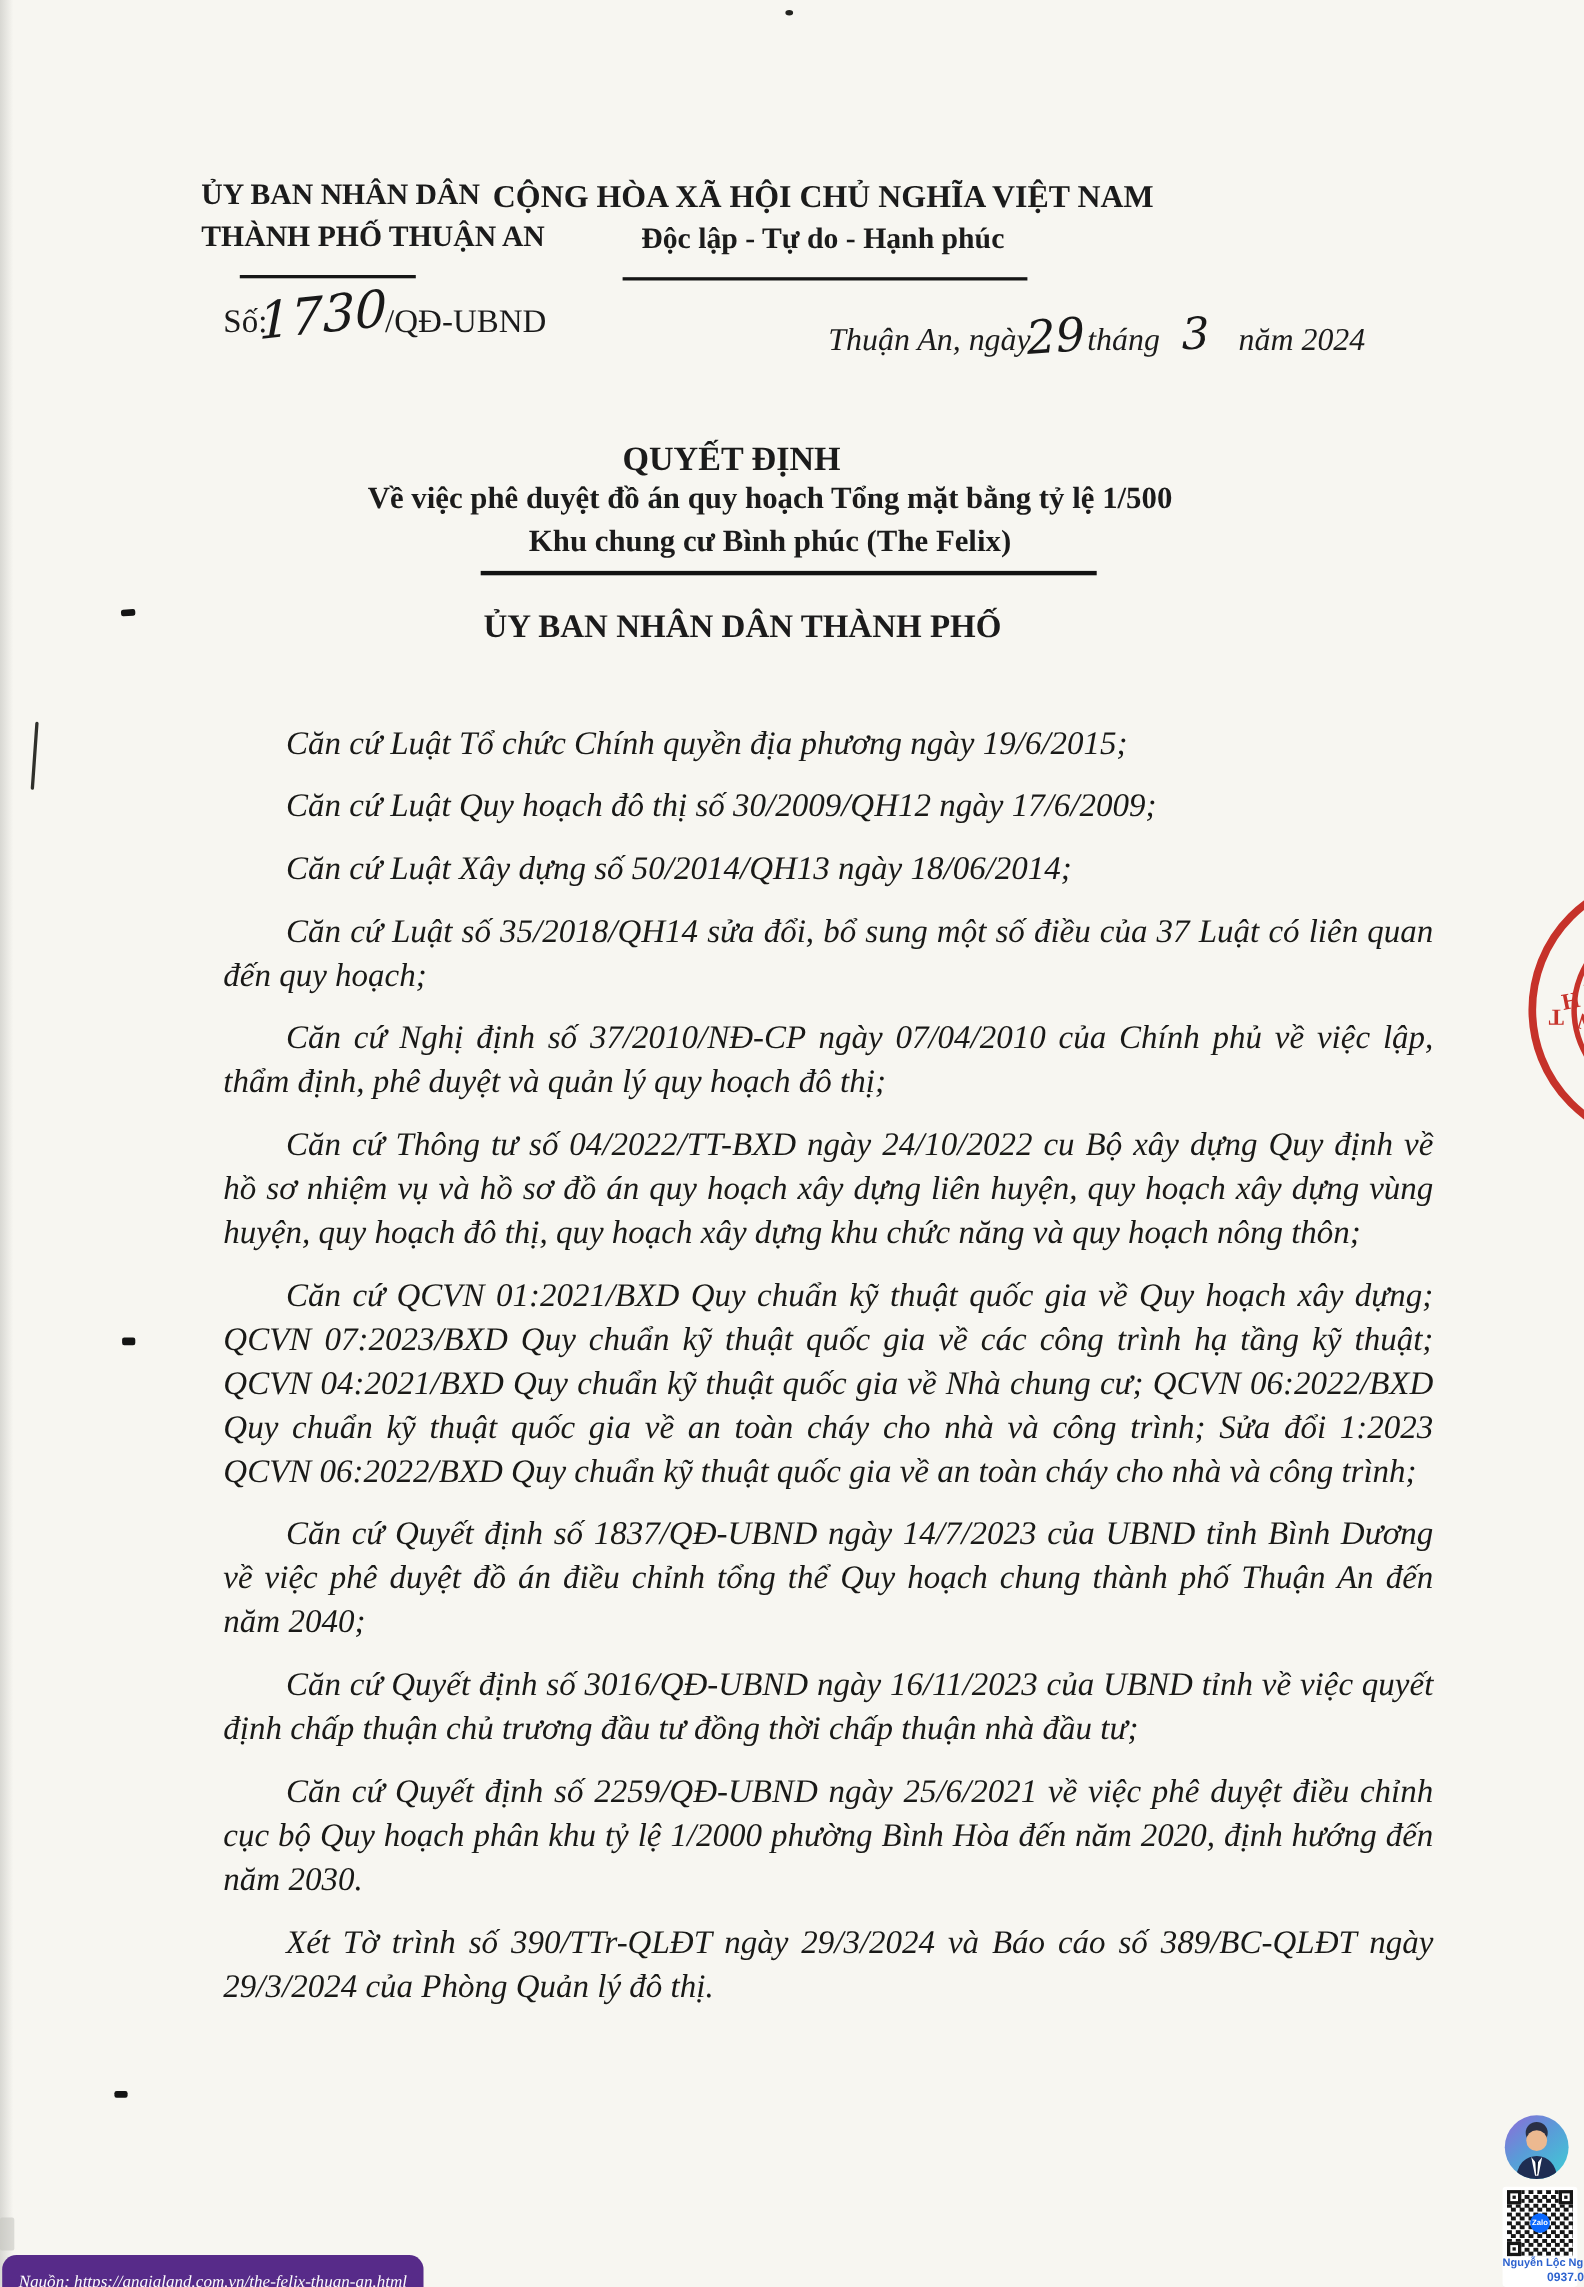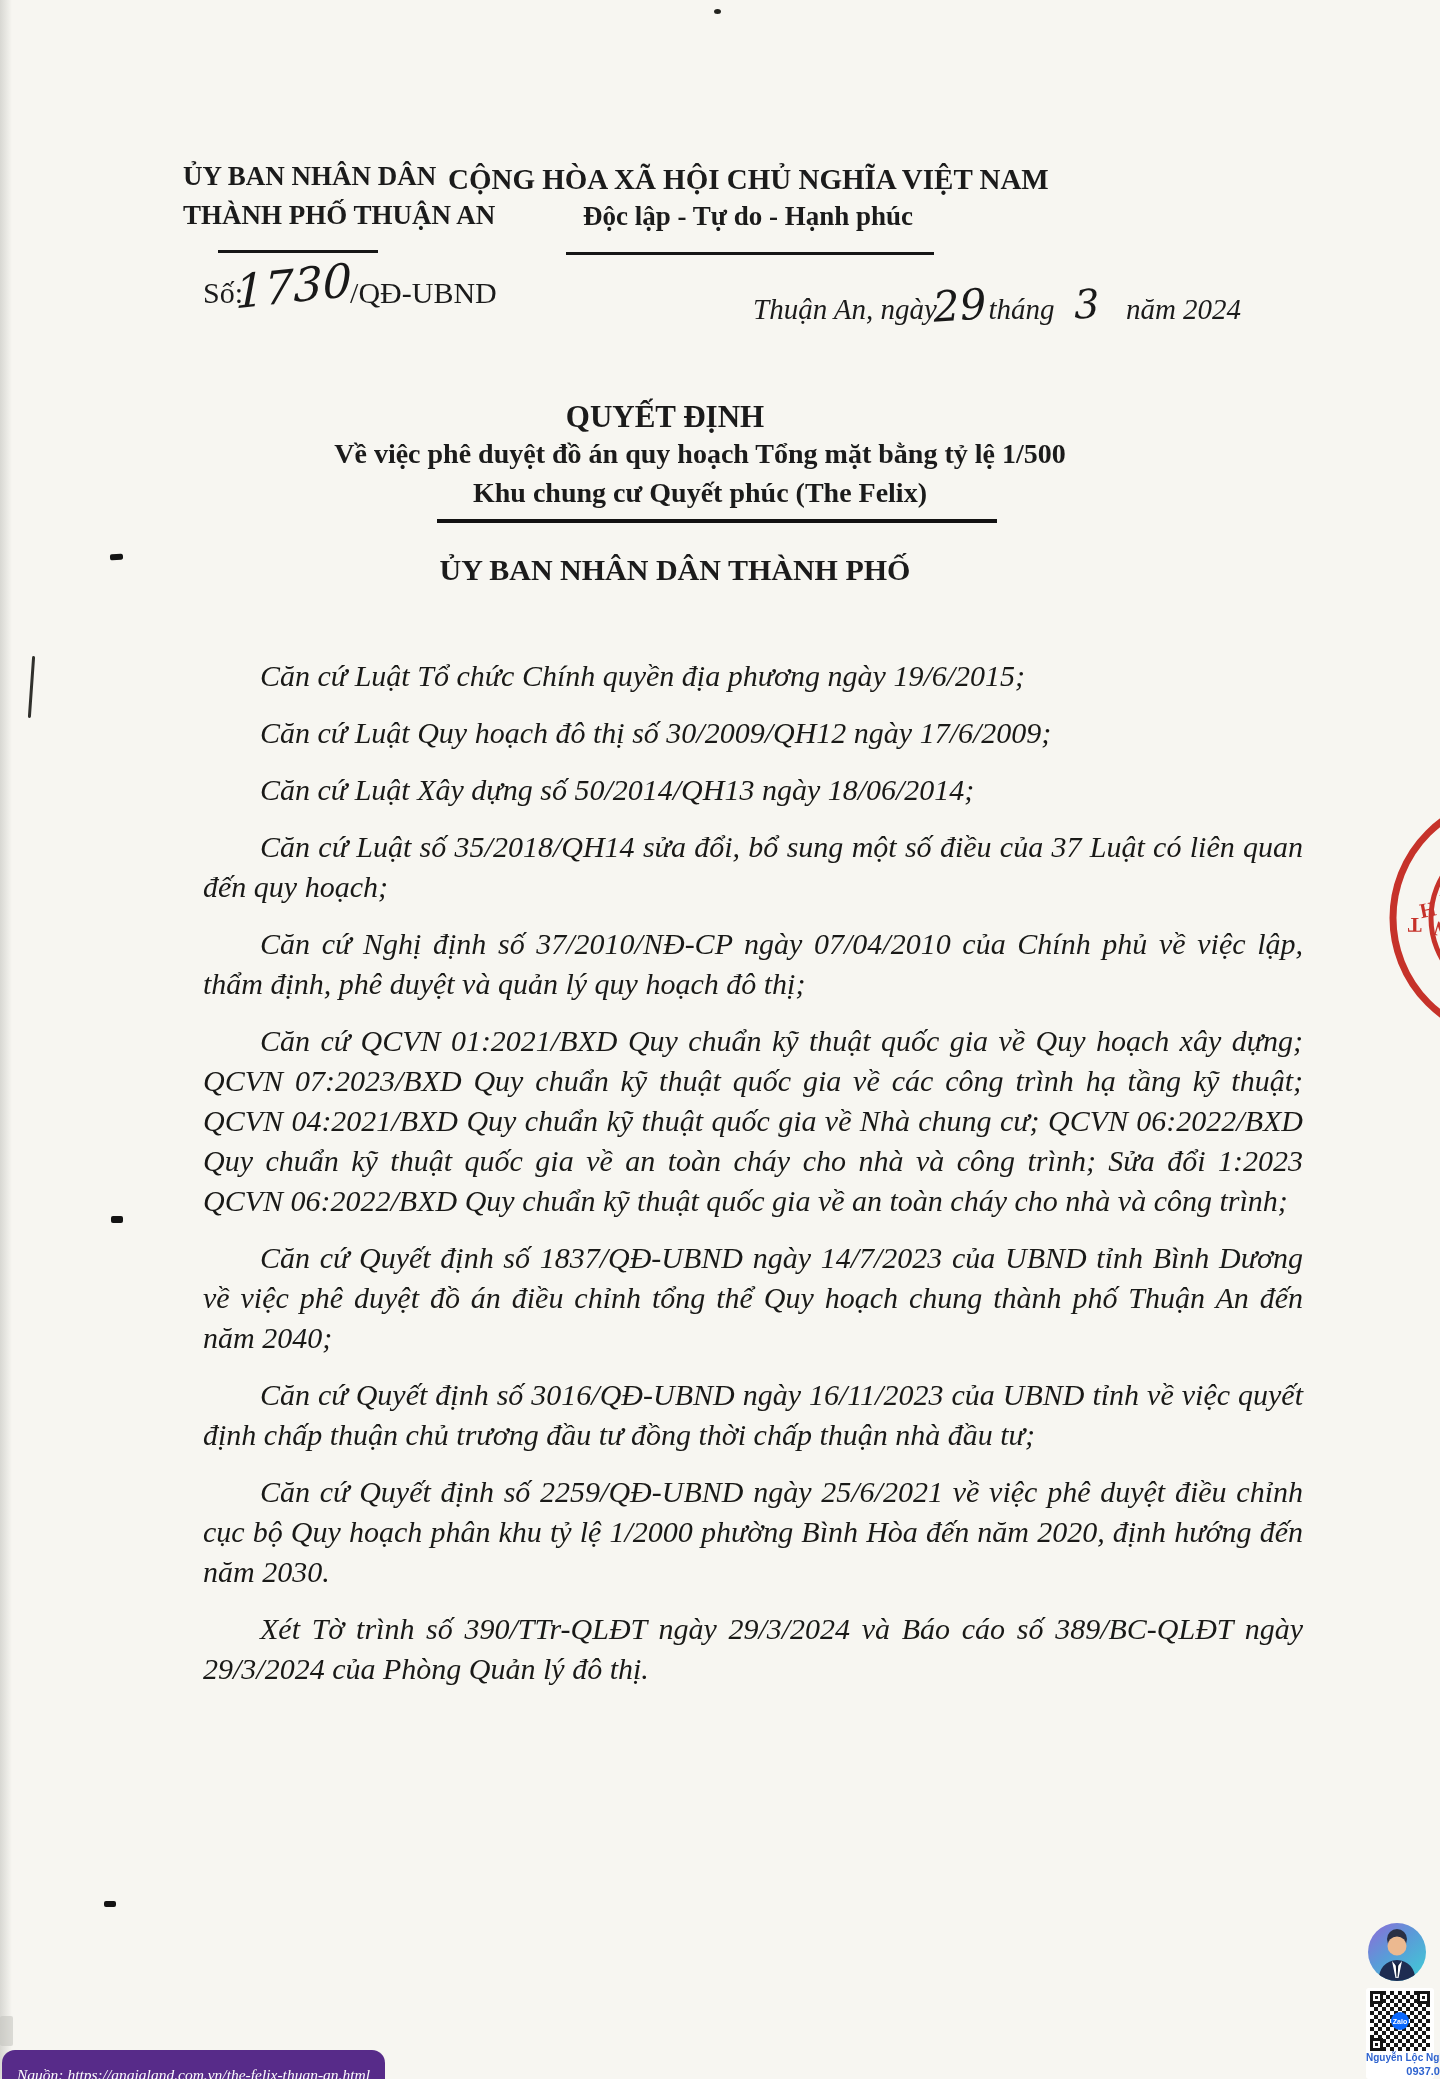--- a/index.html
+++ b/index.html
@@ -97,30 +97,31 @@
 <div class="abs date-line">
   <span>Thuận An, ngày</span>
   <span class="hand hand-day">29</span>
   <span>tháng</span>
   <span class="hand hand-month">3</span>
   <span>năm 2024</span>
 </div>
 
 <div class="abs title-heading">QUYẾT ĐỊNH</div>
 <div class="abs title-sub1">Về việc phê duyệt đồ án quy hoạch Tổng mặt bằng tỷ lệ 1/500</div>
-<div class="abs title-sub2">Khu chung cư Quyết phúc (The Felix)</div>
+<div class="abs title-sub2">Khu chung cư Bình phúc (The Felix)</div>
 <div class="abs title-rule"></div>
 <div class="abs authority">ỦY BAN NHÂN DÂN THÀNH PHỐ</div>
 
 <div class="abs body-text">
   <p>Căn cứ Luật Tổ chức Chính quyền địa phương ngày 19/6/2015;</p>
   <p>Căn cứ Luật Quy hoạch đô thị số 30/2009/QH12 ngày 17/6/2009;</p>
   <p>Căn cứ Luật Xây dựng số 50/2014/QH13 ngày 18/06/2014;</p>
   <p>Căn cứ Luật số 35/2018/QH14 sửa đổi, bổ sung một số điều của 37 Luật có liên quan đến quy hoạch;</p>
   <p>Căn cứ Nghị định số 37/2010/NĐ-CP ngày 07/04/2010 của Chính phủ về việc lập, thẩm định, phê duyệt và quản lý quy hoạch đô thị;</p>
+  <p>Căn cứ Thông tư số 04/2022/TT-BXD ngày 24/10/2022 cu Bộ xây dựng Quy định về hồ sơ nhiệm vụ và hồ sơ đồ án quy hoạch xây dựng liên huyện, quy hoạch xây dựng vùng huyện, quy hoạch đô thị, quy hoạch xây dựng khu chức năng và quy hoạch nông thôn;</p>
   <p>Căn cứ QCVN 01:2021/BXD Quy chuẩn kỹ thuật quốc gia về Quy hoạch xây dựng; QCVN 07:2023/BXD Quy chuẩn kỹ thuật quốc gia về các công trình hạ tầng kỹ thuật; QCVN 04:2021/BXD Quy chuẩn kỹ thuật quốc gia về Nhà chung cư; QCVN 06:2022/BXD Quy chuẩn kỹ thuật quốc gia về an toàn cháy cho nhà và công trình; Sửa đổi 1:2023 QCVN 06:2022/BXD Quy chuẩn kỹ thuật quốc gia về an toàn cháy cho nhà và công trình;</p>
   <p>Căn cứ Quyết định số 1837/QĐ-UBND ngày 14/7/2023 của UBND tỉnh Bình Dương về việc phê duyệt đồ án điều chỉnh tổng thể Quy hoạch chung thành phố Thuận An đến năm 2040;</p>
   <p>Căn cứ Quyết định số 3016/QĐ-UBND ngày 16/11/2023 của UBND tỉnh về việc quyết định chấp thuận chủ trương đầu tư đồng thời chấp thuận nhà đầu tư;</p>
   <p>Căn cứ Quyết định số 2259/QĐ-UBND ngày 25/6/2021 về việc phê duyệt điều chỉnh cục bộ Quy hoạch phân khu tỷ lệ 1/2000 phường Bình Hòa đến năm 2020, định hướng đến năm 2030.</p>
   <p>Xét Tờ trình số 390/TTr-QLĐT ngày 29/3/2024 và Báo cáo số 389/BC-QLĐT ngày 29/3/2024 của Phòng Quản lý đô thị.</p>
 </div>
 
 <svg class="abs stamp" width="270" height="266" viewBox="0 0 270 266" aria-hidden="true">
   <circle cx="130" cy="130" r="120" fill="none" stroke="#c3241c" stroke-width="7"></circle>
   <circle cx="130" cy="130" r="82" fill="none" stroke="#c3241c" stroke-width="5"></circle>

